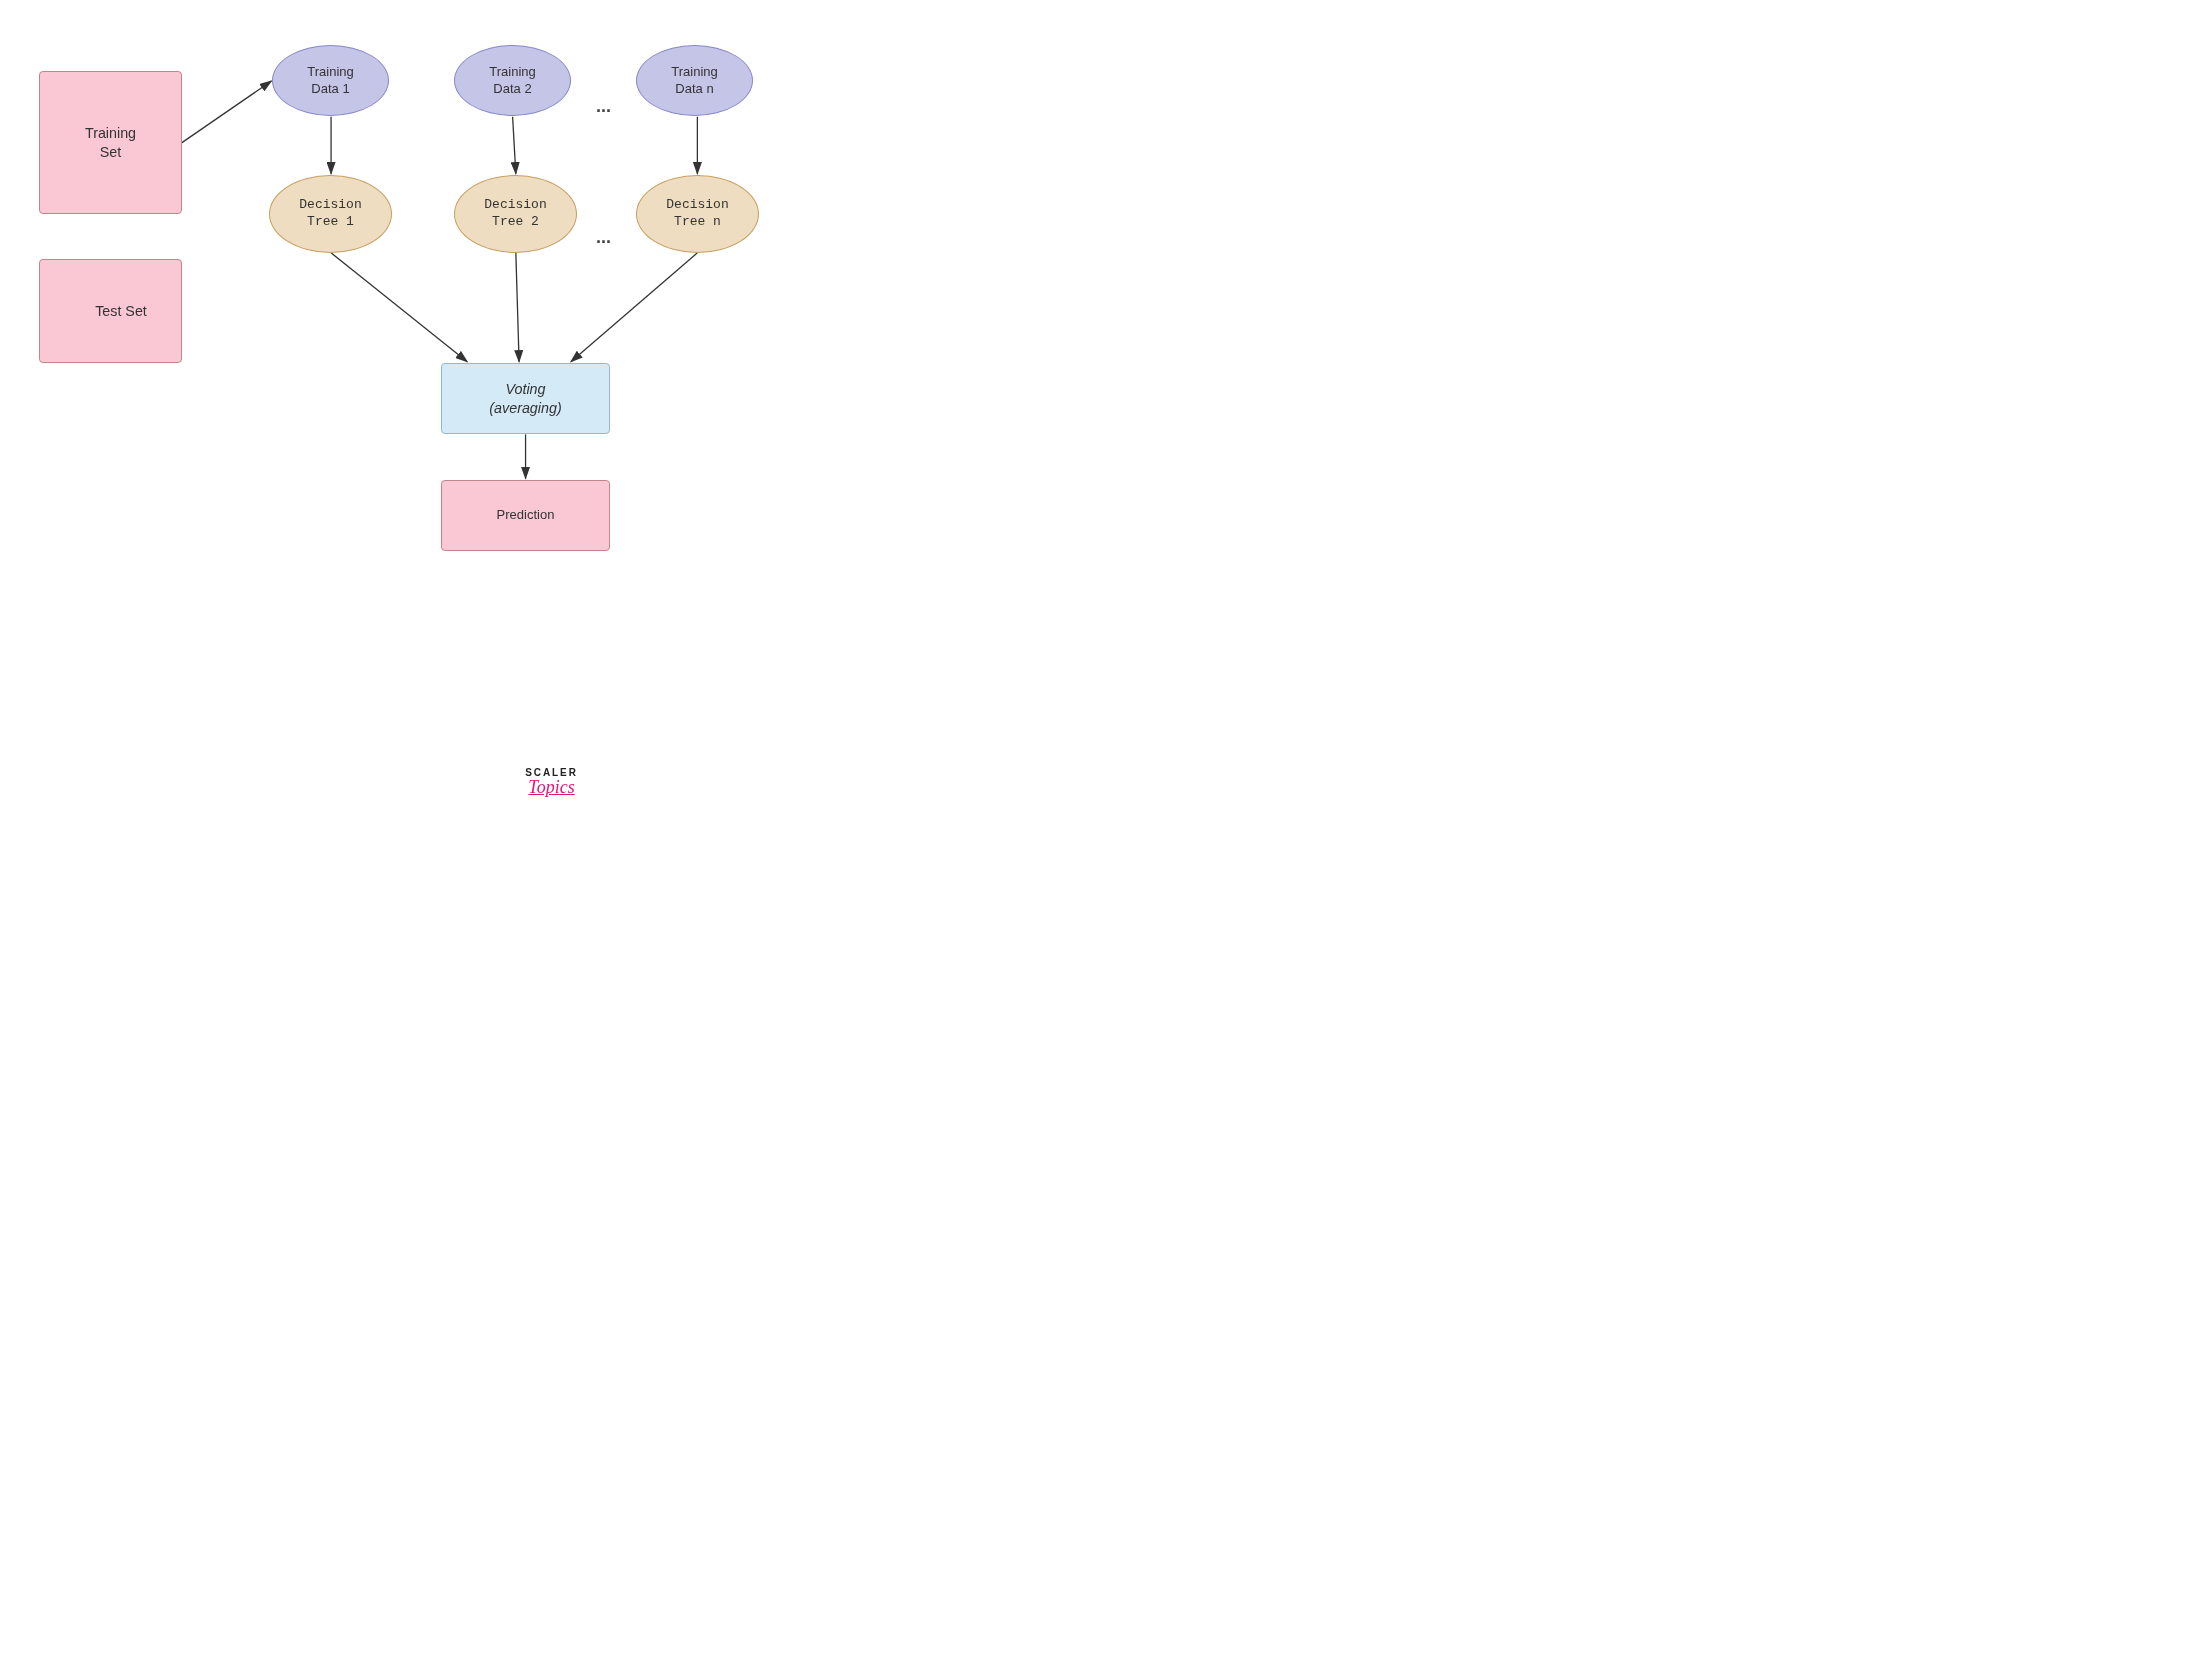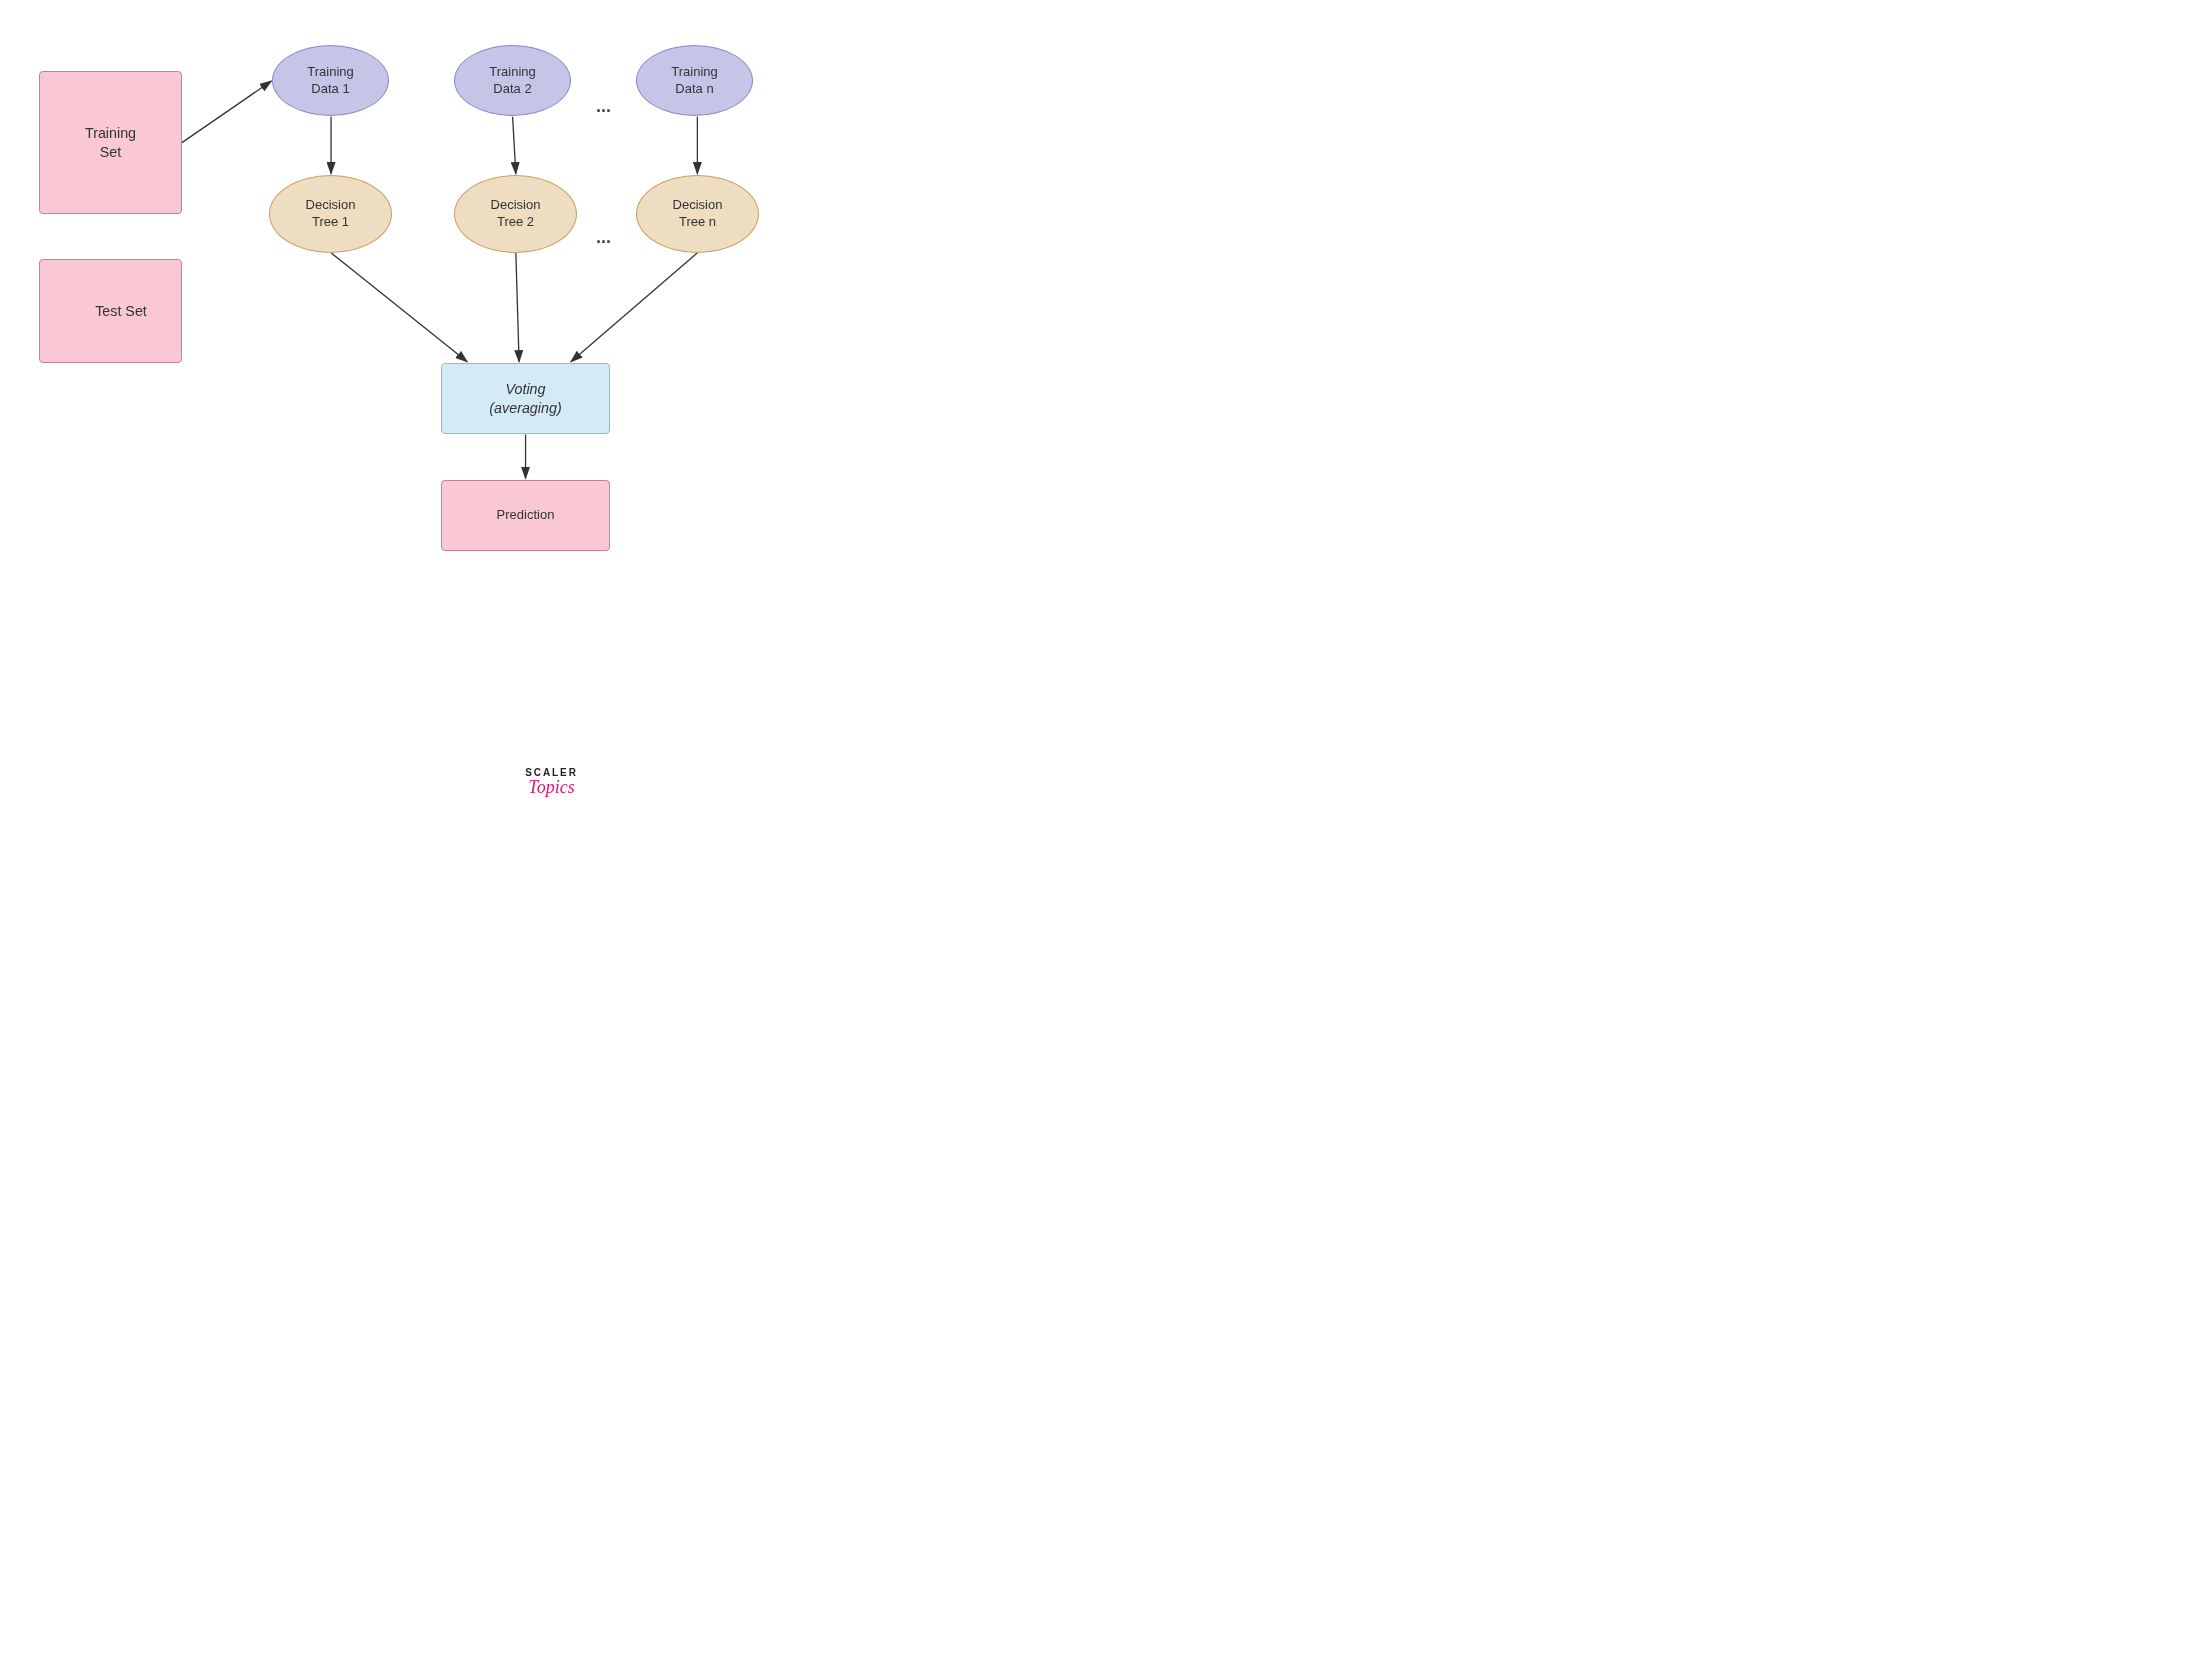--- a/index.html
+++ b/index.html
@@ -90,20 +90,21 @@
     }
     .td1 { left: 272px; top: 45px; }
     .td2 { left: 454px; top: 45px; }
     .tdn { left: 636px; top: 45px; }
     
     .dt-ellipse {
       background: #eeddc0;
       border: 1.3px solid #c8a060;
       width: 123px;
       height: 78px;
+      font-family: Liberation Mono, monospace;
     }
     .dt1 { left: 269px; top: 175px; }
     .dt2 { left: 454px; top: 175px; }
     .dtn { left: 636px; top: 175px; }
     
     .dots {
       position: absolute;
       font-size: 18px;
       font-weight: bold;
       color: #444;
@@ -129,20 +130,21 @@
       text-transform: uppercase;
       display: block;
     }
     .logo-topics {
       font-size: 18px;
       color: #e01878;
       font-family: 'Georgia', cursive;
       font-style: italic;
       display: block;
       margin-top: -1.3px;
+      text-decoration: underline;
     }
   </style>
 </head>
 <body>
 
 <div class="diagram-container">
 
   <svg class="arrows" viewBox="0 0 1700 1291" width="1103" height="837">
 
     <defs>

